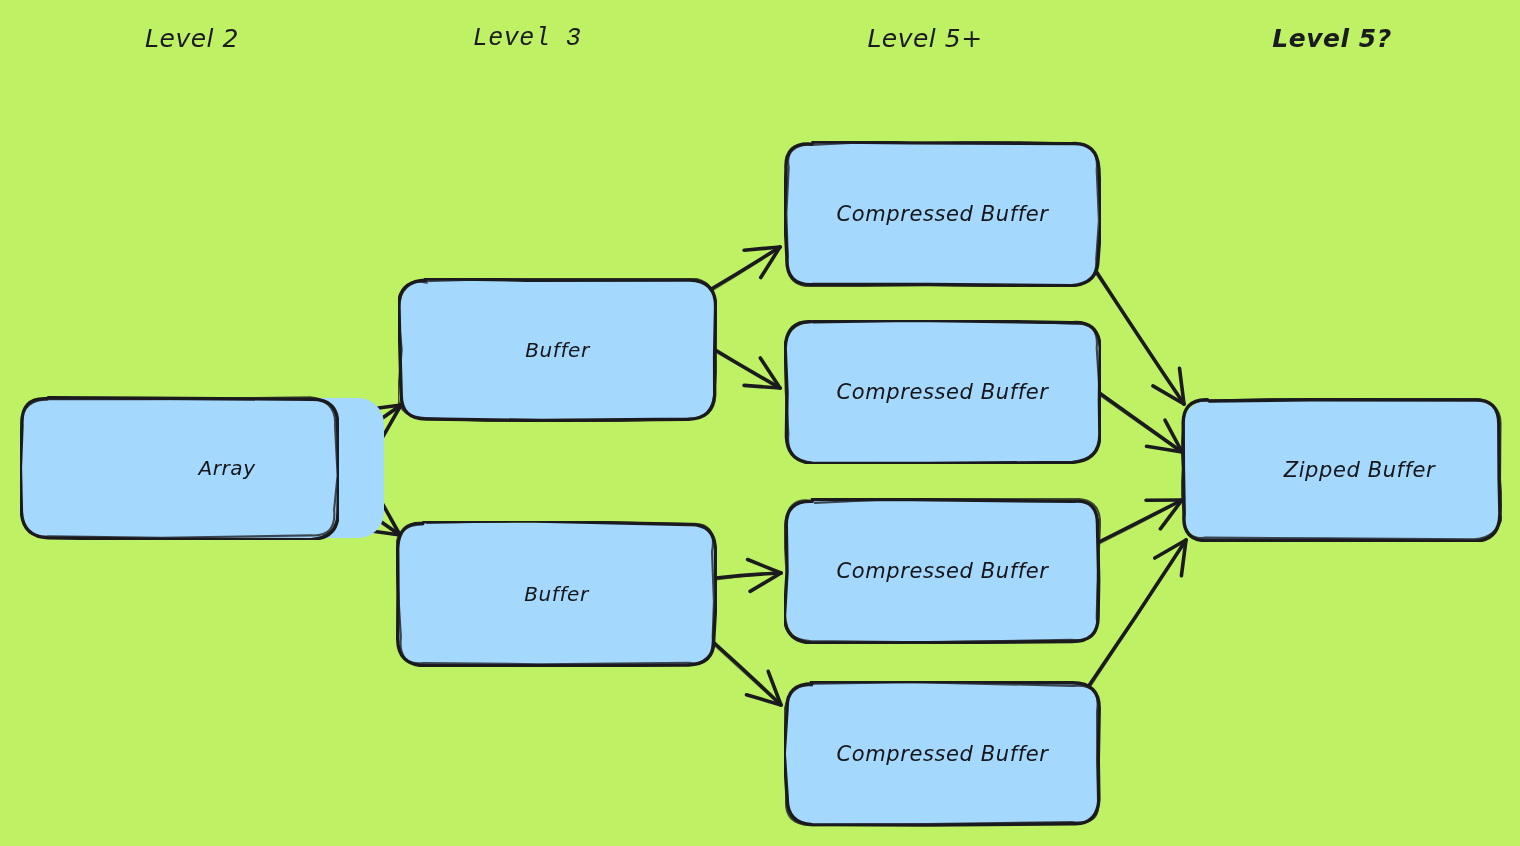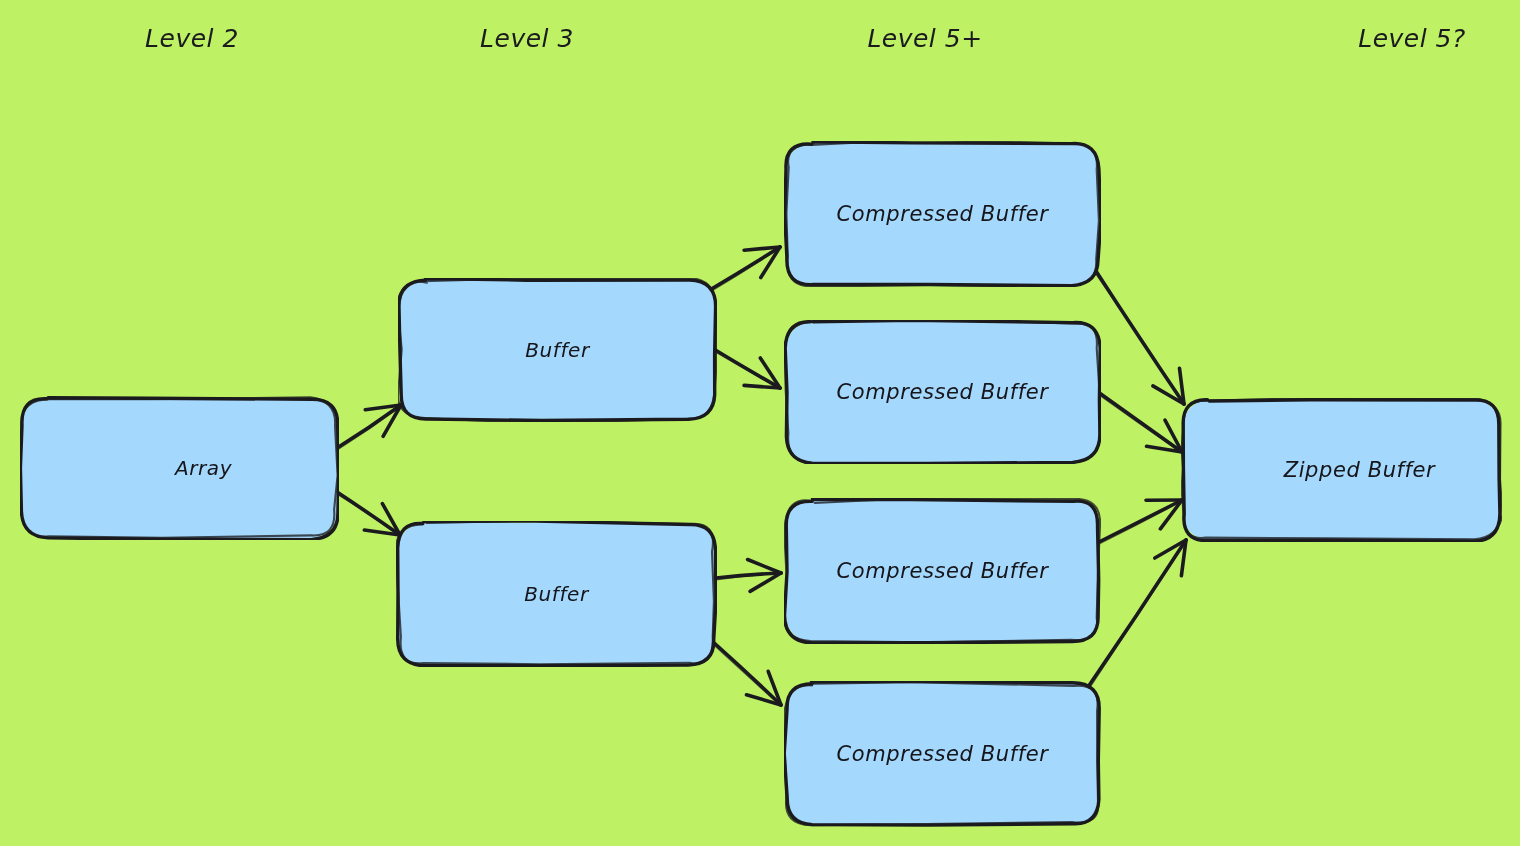--- a/index.html
+++ b/index.html
@@ -144,26 +144,26 @@
       <g>
         <path d="M 1086 690 Q 1136.7 616.2 1186 540" fill="none" stroke="#1b1b1f" stroke-width="3.6" stroke-linecap="round" stroke-linejoin="round" opacity="1"></path>
         <path d="M 1087.2480754415067 690.8320502943378 Q 1137.6 615.0 1186.374422632452 540.2496150883013" fill="none" stroke="#1b1b1f" stroke-width="2" stroke-linecap="round" stroke-linejoin="round" opacity="0.6"></path>
         <path d="M 1181.4 575.7 L 1186 540" fill="none" stroke="#1b1b1f" stroke-width="3.6" stroke-linecap="round" stroke-linejoin="round" opacity="1"></path>
         <path d="M 1154.8 558.0 L 1186 540" fill="none" stroke="#1b1b1f" stroke-width="3.6" stroke-linecap="round" stroke-linejoin="round" opacity="1"></path>
       </g>
     </svg>
 
   <div id="headers">
       <div class="col-header" style="left: 192px; top: 24px;">Level 2</div>
-      <div class="col-header" style="left: 527px; top: 24px;">Level 3</div>
+      <div class="col-header" style="left: 527px; top: 24px; font-family: Liberation Mono, monospace;">Level 3</div>
       <div class="col-header" style="left: 925px; top: 24px;">Level 5+</div>
-      <div class="col-header" style="left: 1412px; top: 24px;">Level 5?</div>
+      <div class="col-header" style="left: 1332px; top: 24px; font-weight: bold;">Level 5?</div>
     </div>
   <div id="nodes">
-      <div class="node" style="left: 22px; top: 398px; width: 315px; height: 140px; background: rgb(165, 216, 253); padding-left: 48px;">
+      <div class="node" style="left: 22px; top: 398px; width: 362px; height: 140px; background: rgb(165, 216, 253); padding-left: 48px;">
         <div class="node-shadow" style="background: rgb(165, 216, 253);"></div>
         <svg class="node-outline" width="319" height="144" viewBox="0 0 319 144">
           <path d="M 28.1 1.8 L 128.7 2.2 L 291.5 3.3 Q 318.0 3.1 317.6 28.1 L 318.7 79.3 L 317.9 117.1 Q 318.2 141.8 290.9 143.6 L 142.4 143.3 L 28.0 141.9 Q 2.4 140.7 1.4 115.2 L 0.4 72.0 L 2.0 29.3 Q 0.6 1.3 26.8 2.8" fill="none" stroke="#1b1b1f" stroke-width="3.4" stroke-linecap="round" stroke-linejoin="round" opacity="1"></path>
           <path d="M 28.1 3.0 L 129.1 3.2 L 290.3 1.4 Q 316.9 4.7 315.0 29.7 L 317.6 79.3 L 314.1 113.6 Q 316.8 140.8 291.6 139.4 L 141.8 141.7 L 29.4 140.4 Q 3.1 142.2 1.6 118.3 L -0.3 72.2 L 1.4 27.1 Q 1.9 3.2 29.7 3.1" fill="none" stroke="#1b1b1f" stroke-width="2.1" stroke-linecap="round" stroke-linejoin="round" opacity="0.78"></path>
         </svg>
         <div class="node-label" style="color: rgb(21, 21, 26);">Array</div>
       </div>
       <div class="node" style="left: 400px; top: 280px; width: 315px; height: 140px; background: rgb(165, 216, 253);">
         <div class="node-shadow" style="background: rgb(165, 216, 253);"></div>
         <svg class="node-outline" width="319" height="144" viewBox="0 0 319 144">

